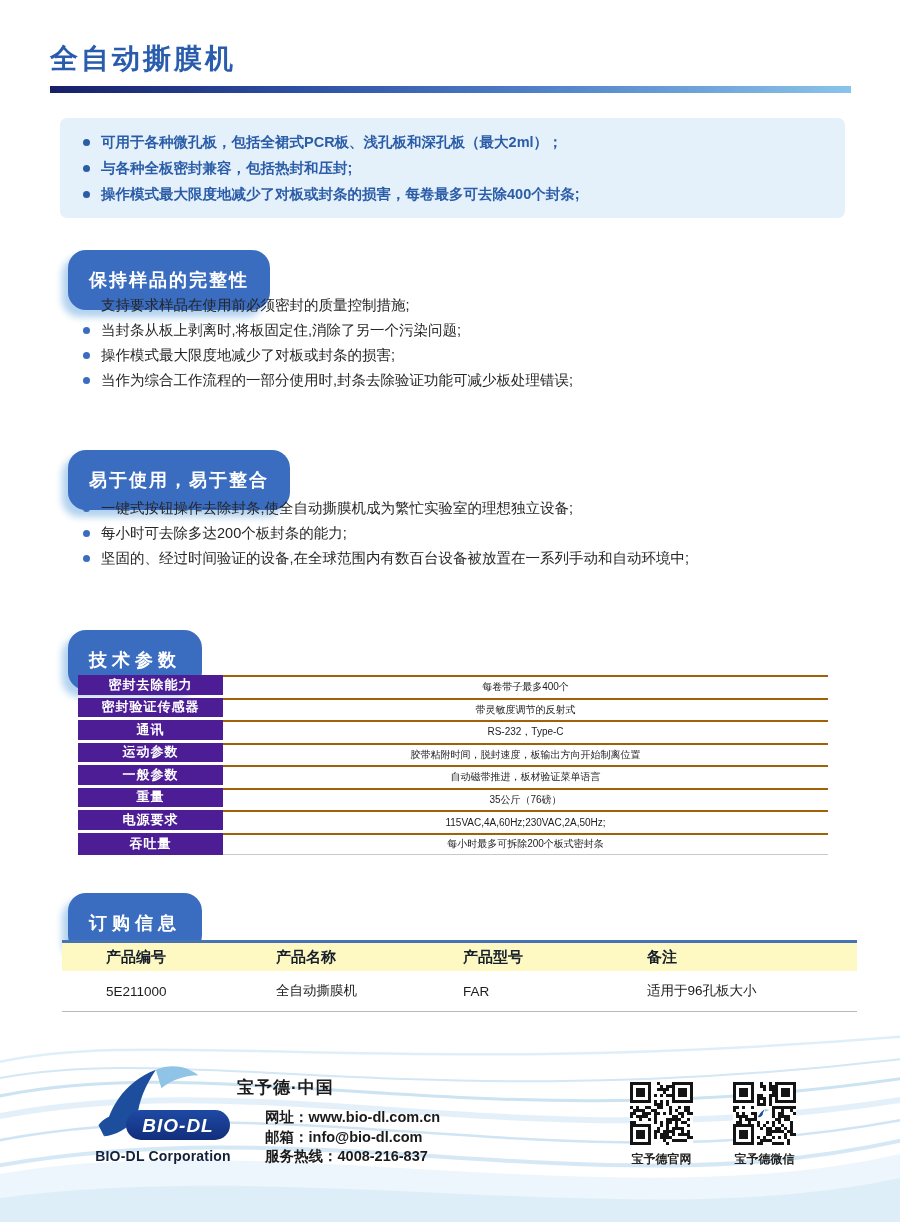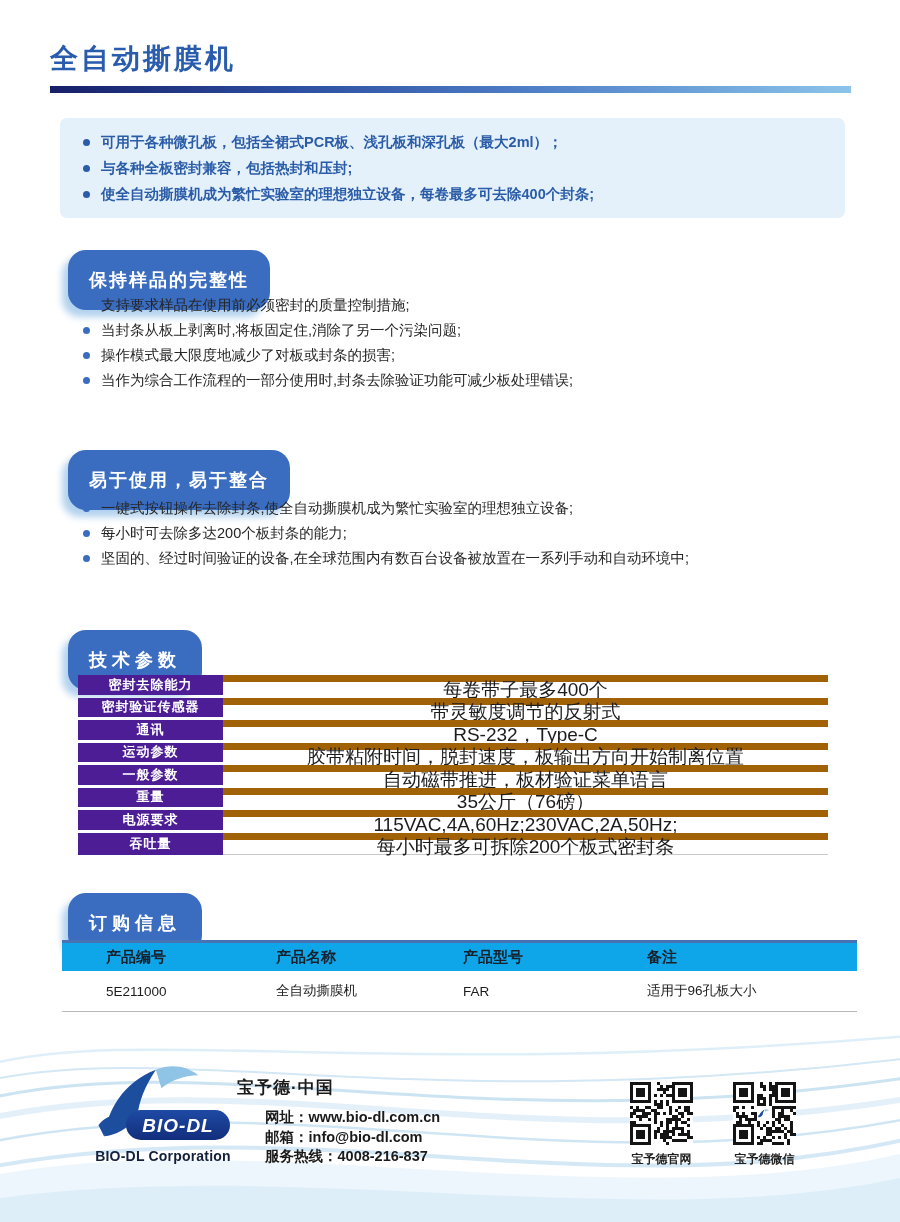--- a/index.html
+++ b/index.html
@@ -38,28 +38,28 @@
   
   .spec-table{position:absolute;left:78px;top:675px;width:750px;}
   .spec-row{display:flex;height:22.5px;}
   .spec-label{
     width:145px;height:19.5px;margin-bottom:3px;background:#4c1d95;color:#ffffff;
     display:flex;align-items:center;justify-content:center;font-size:13px;font-weight:bold;letter-spacing:1px;
   }
   .spec-row:last-child .spec-label{height:22.5px;margin-bottom:0;}
   .spec-value{
     flex:1;display:flex;align-items:center;justify-content:center;
-    font-size:19px;color:#1c1c1c;border-top:7px solid #a16207;box-sizing:border-box;
+    font-size:10px;color:#1c1c1c;border-top:2px solid #a16207;box-sizing:border-box;
   }
   .spec-row:last-child .spec-value{border-bottom:1px solid #c9c9c9;}
   
   .order-table{position:absolute;left:62px;top:940px;width:795px;}
   .order-head{
     display:grid;grid-template-columns:208px 185px 185px 1fr;align-items:center;
-    height:31px;background:#0ea5e9;border-top:3px solid #4873B3;box-sizing:border-box;
+    height:31px;background:#fef9c3;border-top:3px solid #4873B3;box-sizing:border-box;
     font-size:15px;font-weight:bold;color:#17202b;
   }
   .order-row{
     display:grid;grid-template-columns:208px 185px 185px 1fr;align-items:center;
     height:40px;border-bottom:1px solid #b9b9b9;font-size:13.5px;color:#1c1c1c;
   }
   .oc1{padding-left:44px;} .oc2{padding-left:6px;} .oc3{padding-left:8px;} .oc4{padding-left:7px;}
   
   .waves{position:absolute;left:0;bottom:0;width:900px;height:200px;z-index:0;}
   .logo-block{position:absolute;left:92px;top:1066px;width:142px;text-align:center;z-index:1;}
@@ -107,21 +107,21 @@
           <span>可用于各种微孔板，包括全裙式PCR板、浅孔板和深孔板（最大2ml）；</span>
         </li>
 
         <li>
           <span class="dot"></span>
           <span>与各种全板密封兼容，包括热封和压封;</span>
         </li>
 
         <li>
           <span class="dot"></span>
-          <span>使全自动撕膜机成为繁忙实验室的理想独立设备，每卷最多可去除400个封条;</span>
+          <span>操作模式最大限度地减少了对板或封条的损害，每卷最多可去除400个封条;</span>
         </li>
       </ul>
   </section>
 
   <div class="pill" style="left:68px;top:250px;">
     <span>保持样品的完整性</span>
   </div>
   <ul class="blist feature-list" style="top:293px;">
 
 

